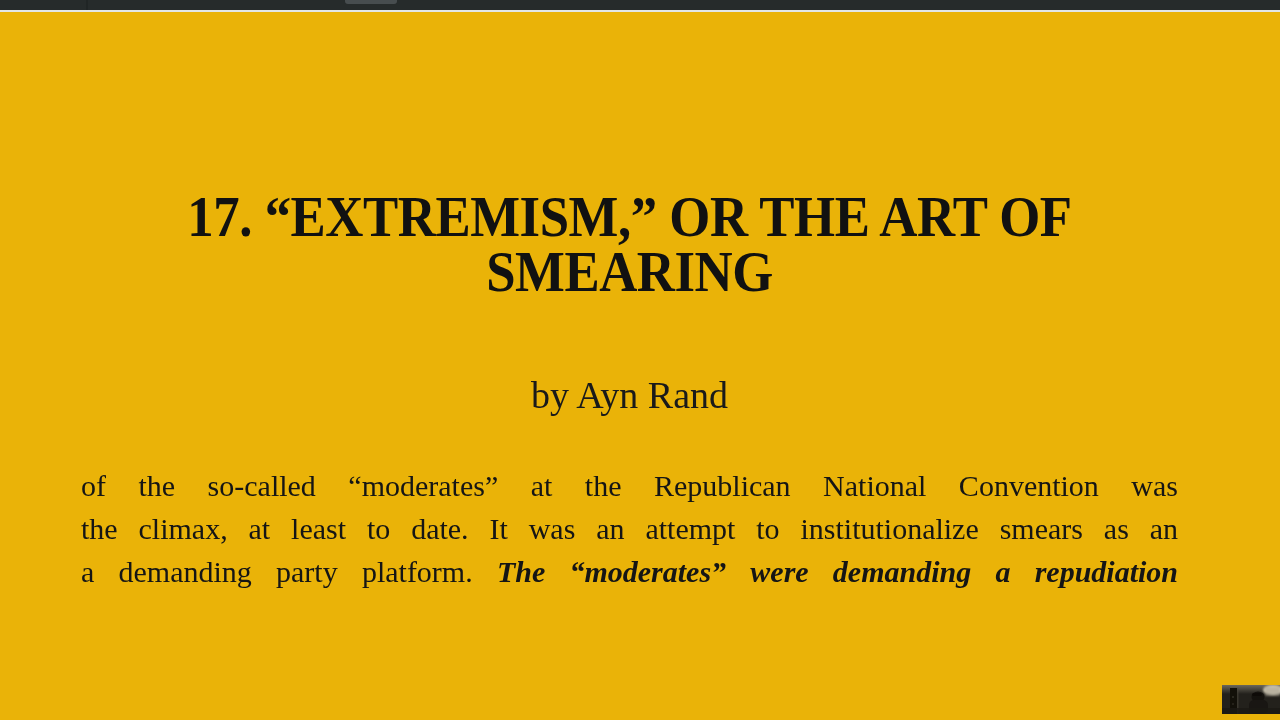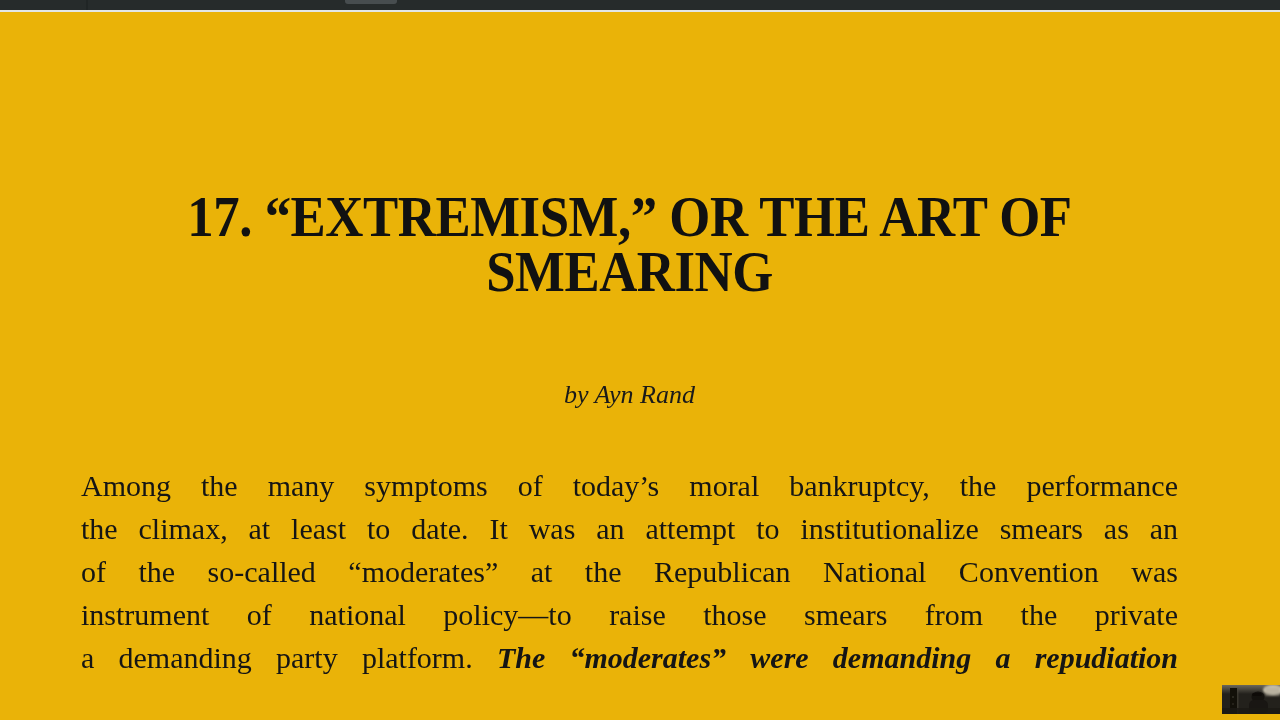--- a/index.html
+++ b/index.html
@@ -69,22 +69,21 @@
     transform: scaleX(0.91);
     transform-origin: 50% 50%;
     white-space: nowrap;
   }
   .byline-block {
     position: absolute;
     top: 361px;
     left: 81px;
     width: 1097px;
     text-align: center;
-    font-style: italic;
-    font-size: 26px;
+    font-size: 38px;
     line-height: 44px;
     color: #1a1a1a;
   }
   .paragraph {
     position: absolute;
     top: 452px;
     left: 81px;
     width: 1097px;
     font-size: 30px;
     line-height: 43px;
@@ -123,24 +122,22 @@
   <div class="page">
 
     <h1 class="heading-block">
       <span class="title-line">17. “EXTREMISM,” OR THE ART OF</span>
       <span class="title-line">SMEARING</span>
     </h1>
 
     <div class="byline-block">by Ayn Rand</div>
 
     <div class="paragraph">
-      <div class="pline">Among the many symptoms of today’s moral bankruptcy, the performance</div>
+      <div class="pline">of the so-called “moderates” at the Republican National Convention was</div>
       <div class="pline">the climax, at least to date. It was an attempt to institutionalize smears as an</div>
-      <div class="pline">of the so-called “moderates” at the Republican National Convention was</div>
-      <div class="pline">instrument of national policy—to raise those smears from the private</div>
       <div class="pline">
         <span>a demanding party platform.</span>
         <span class="em">The “moderates” were demanding a repudiation</span>
       </div>
     </div>
 
   </div>
 
   <div class="webcam">
     <svg width="58" height="29" viewBox="0 0 58 29" xmlns="http://www.w3.org/2000/svg">

